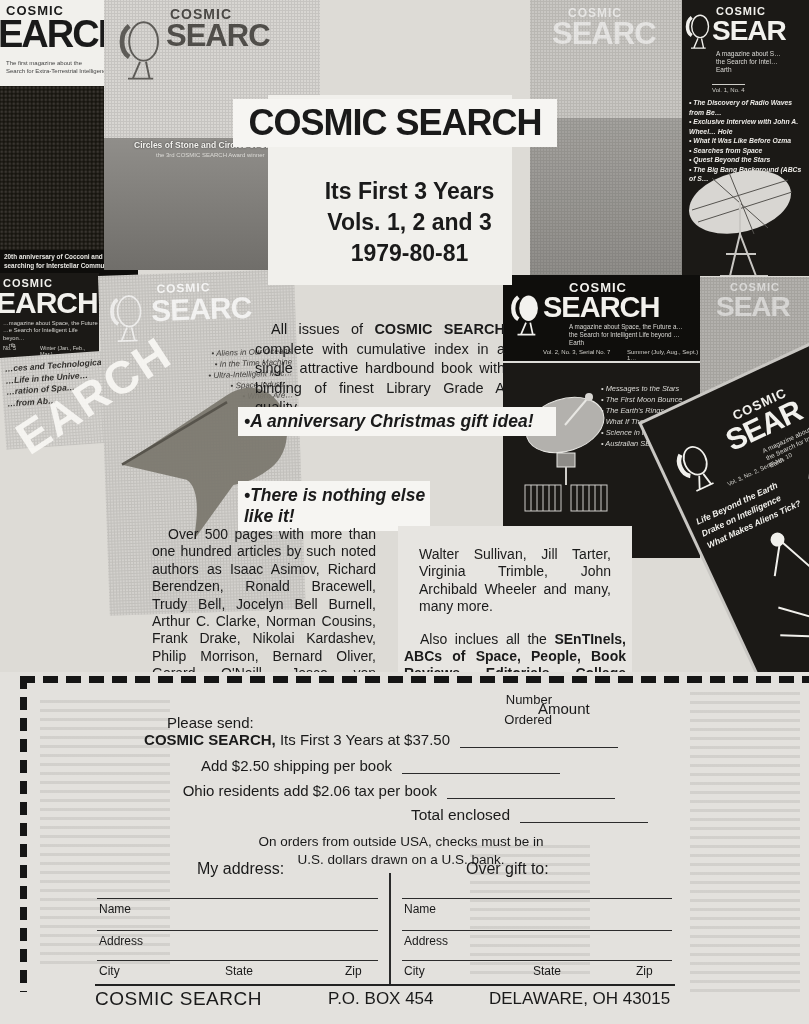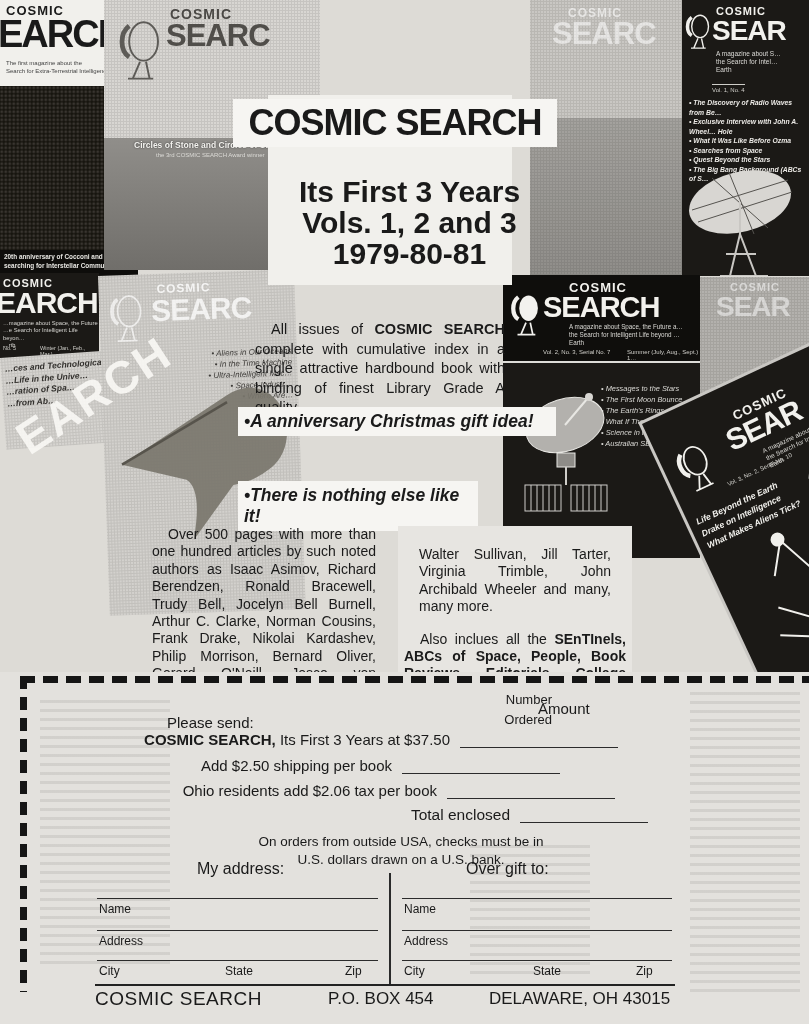--- a/index.html
+++ b/index.html
@@ -215,30 +215,30 @@
       </svg>
     </span>
   </div>
 
   <div class="abs" style="left:268px;top:95px;width:244px;height:190px;background:#f1f0ec"></div>
 
   <div class="abs" style="left:233px;top:99px;width:324px;height:48px;background:#f6f5f2;display:flex;align-items:center;justify-content:center">
     <span class="b" style="font-size:36px;letter-spacing:-1px">COSMIC SEARCH</span>
   </div>
 
-  <div class="abs pl b" style="left:268px;top:176px;width:283px;text-align:center;font-size:30px;line-height:31px">Its First 3 Years
+  <div class="abs pl b" style="left:268px;top:176px;width:283px;text-align:center;font-size:23px;line-height:31px">Its First 3 Years
 Vols. 1, 2 and 3
 1979-80-81</div>
 
   <div class="abs" style="left:255px;top:320px;width:250px;font-size:14.5px;line-height:19.5px;text-align:justify;text-indent:16px">
     <span>All issues of </span><span class="b">COSMIC SEARCH</span><span> complete with cumulative index in a single attractive hardbound book with binding of finest Library Grade A quality.</span>
   </div>
 
   <div class="abs b it" style="left:238px;top:407px;width:318px;background:#f6f5f2;font-size:17.5px;padding:4px 2px 4px 6px;box-sizing:border-box">•A anniversary Christmas gift idea!</div>
-  <div class="abs b it" style="left:238px;top:481px;width:240px;background:#f6f5f2;font-size:17.5px;padding:4px 2px 4px 6px;box-sizing:border-box">•There is nothing else like it!</div>
+  <div class="abs b it" style="left:238px;top:481px;width:192px;background:#f6f5f2;font-size:17.5px;padding:4px 2px 4px 6px;box-sizing:border-box">•There is nothing else like it!</div>
 
   <div class="abs" style="left:152px;top:526px;width:224px;font-size:14px;line-height:17.4px;text-align:justify;text-indent:16px">Over 500 pages with more than one hundred articles by such noted authors as Isaac Asimov, Richard Berendzen, Ronald Bracewell, Trudy Bell, Jocelyn Bell Burnell, Arthur C. Clarke, Norman Cousins, Frank Drake, Nikolai Kardashev, Philip Morrison, Bernard Oliver, Gerard O'Neill, Jesco von Puttkamer, Carl Sagan, Marcia Smith, Harry Stine,</div>
 
   <div class="abs" style="left:398px;top:526px;width:234px;background:#e7e5e1;padding:5px 6px;box-sizing:border-box;font-size:14px;line-height:17.4px;text-align:justify">
     <p style="margin:15px">Walter Sullivan, Jill Tarter, Virginia Trimble, John Archibald Wheeler and many, many more.</p>
     <p style="margin:14px 0 0 0;text-indent:16px">
       <span>Also inclues all the </span><span class="b">SEnTInels, ABCs of Space, People, Book Reviews, Editorials, College Courses, Correspondence</span><span> and other special features.</span>
     </p>
   </div>
 

